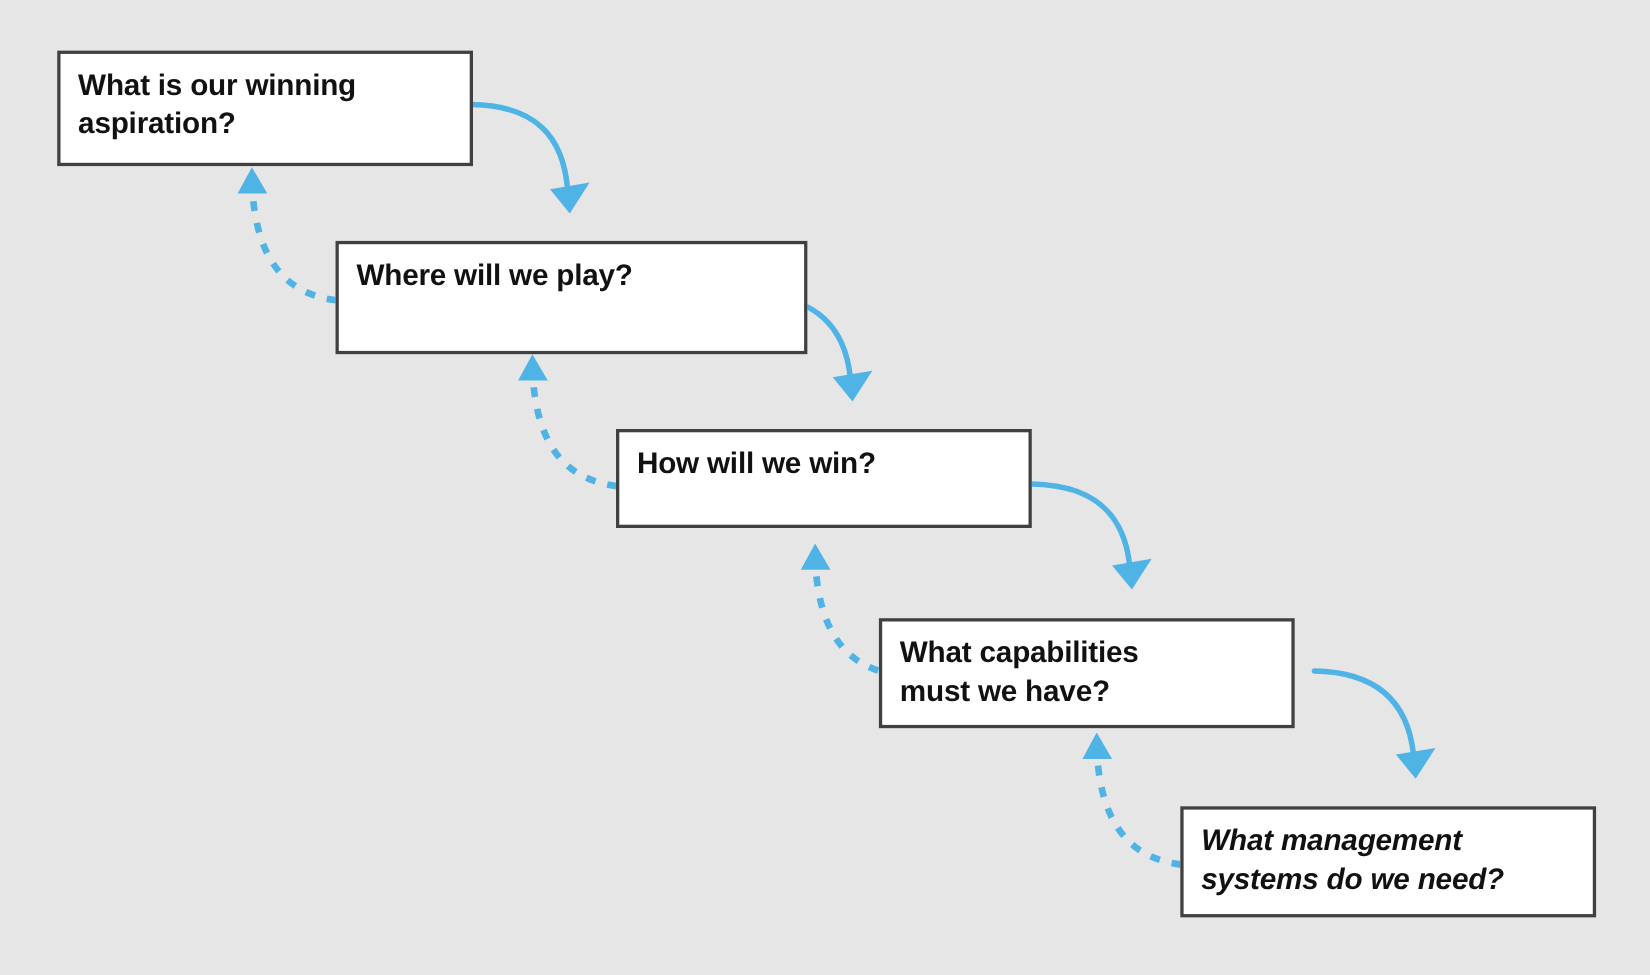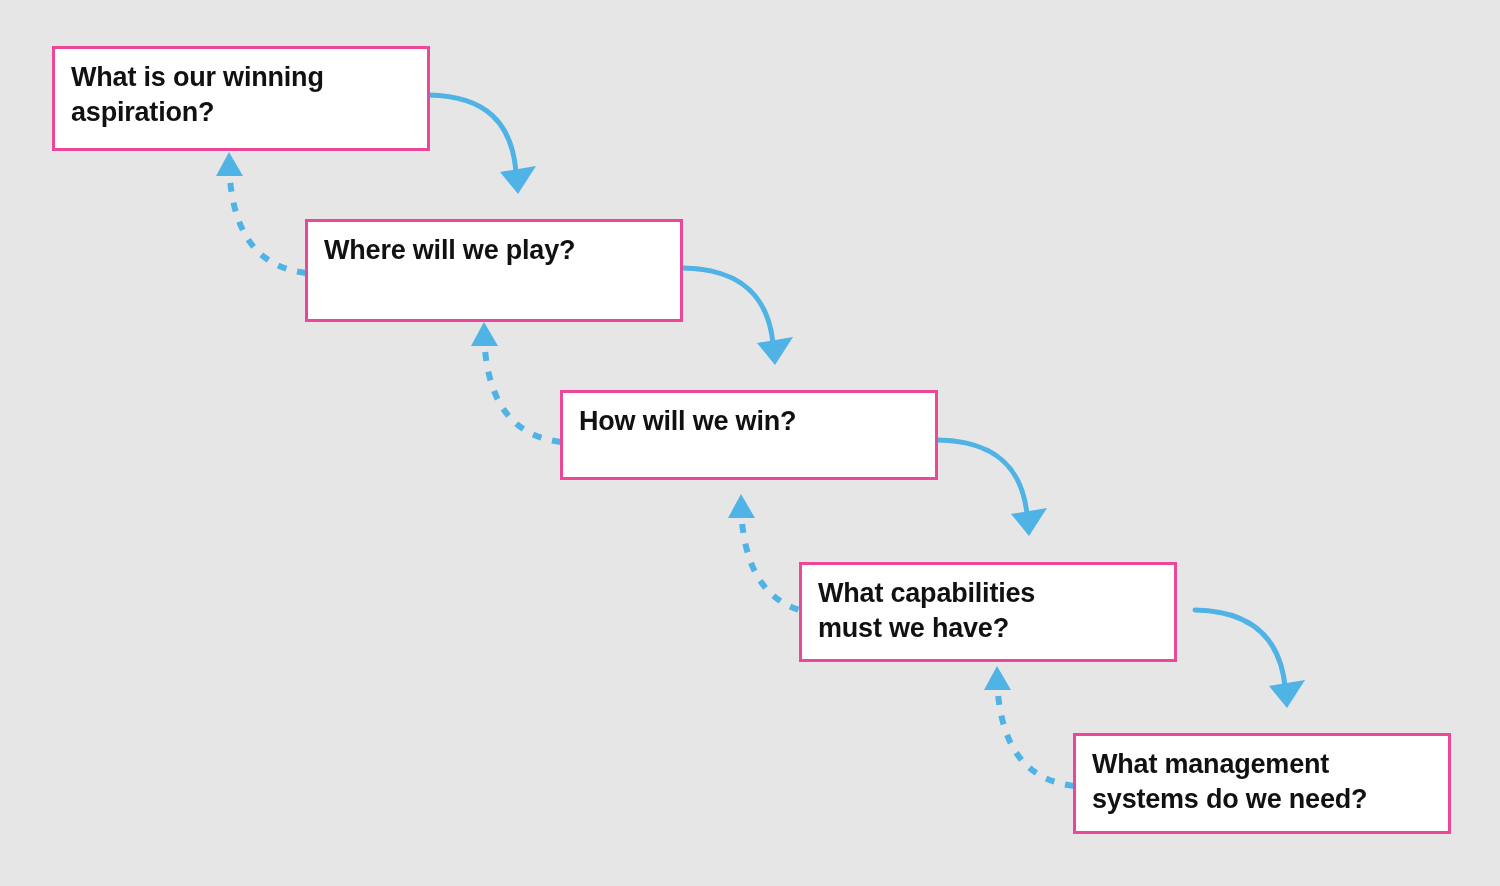--- a/index.html
+++ b/index.html
@@ -24,21 +24,21 @@
     position: absolute;
     left: 0;
     top: 0;
     width: 1500px;
     height: 886px;
     pointer-events: none;
   }
   .node-box {
     position: absolute;
     background: #ffffff;
-    border: 3px solid #ec4899;
+    border: 3px solid #404040;
     box-sizing: border-box;
     display: block;
     overflow: hidden;
   }
   .node-label {
     position: absolute;
     left: 16px;
     top: 11px;
     right: 10px;
     font-size: 27px;
@@ -95,31 +95,31 @@
       <path d="M 1074 786 C 1033 781 1004 756 998 694" fill="none" stroke="#4fb3e5" stroke-width="6" stroke-linecap="butt" stroke-dasharray="9 11"></path>
       <polygon points="984,690 997,666 1011,690" fill="#4fb3e5"></polygon>
     </g>
   </svg>
 
   <div class="node-box" style="left:52px; top:46px; width:378px; height:105px;">
     <div class="node-label">What is our winning
 aspiration?</div>
   </div>
 
-  <div class="node-box" style="left:305px; top:219px; width:378px; height:103px;text-decoration:underline;">
+  <div class="node-box" style="left:305px; top:219px; width:429px; height:103px;text-decoration:underline;">
     <div class="node-label">Where will we play?</div>
   </div>
 
   <div class="node-box" style="left:560px; top:390px; width:378px; height:90px;">
     <div class="node-label">How will we win?</div>
   </div>
 
   <div class="node-box" style="left:799px; top:562px; width:378px; height:100px;">
     <div class="node-label">What capabilities
 must we have?</div>
   </div>
 
-  <div class="node-box" style="left:1073px; top:733px; width:378px; height:101px;">
+  <div class="node-box" style="left:1073px; top:733px; width:378px; height:101px;font-style:italic;">
     <div class="node-label">What management
 systems do we need?</div>
   </div>
 
 </div>
 
 </body></html>

